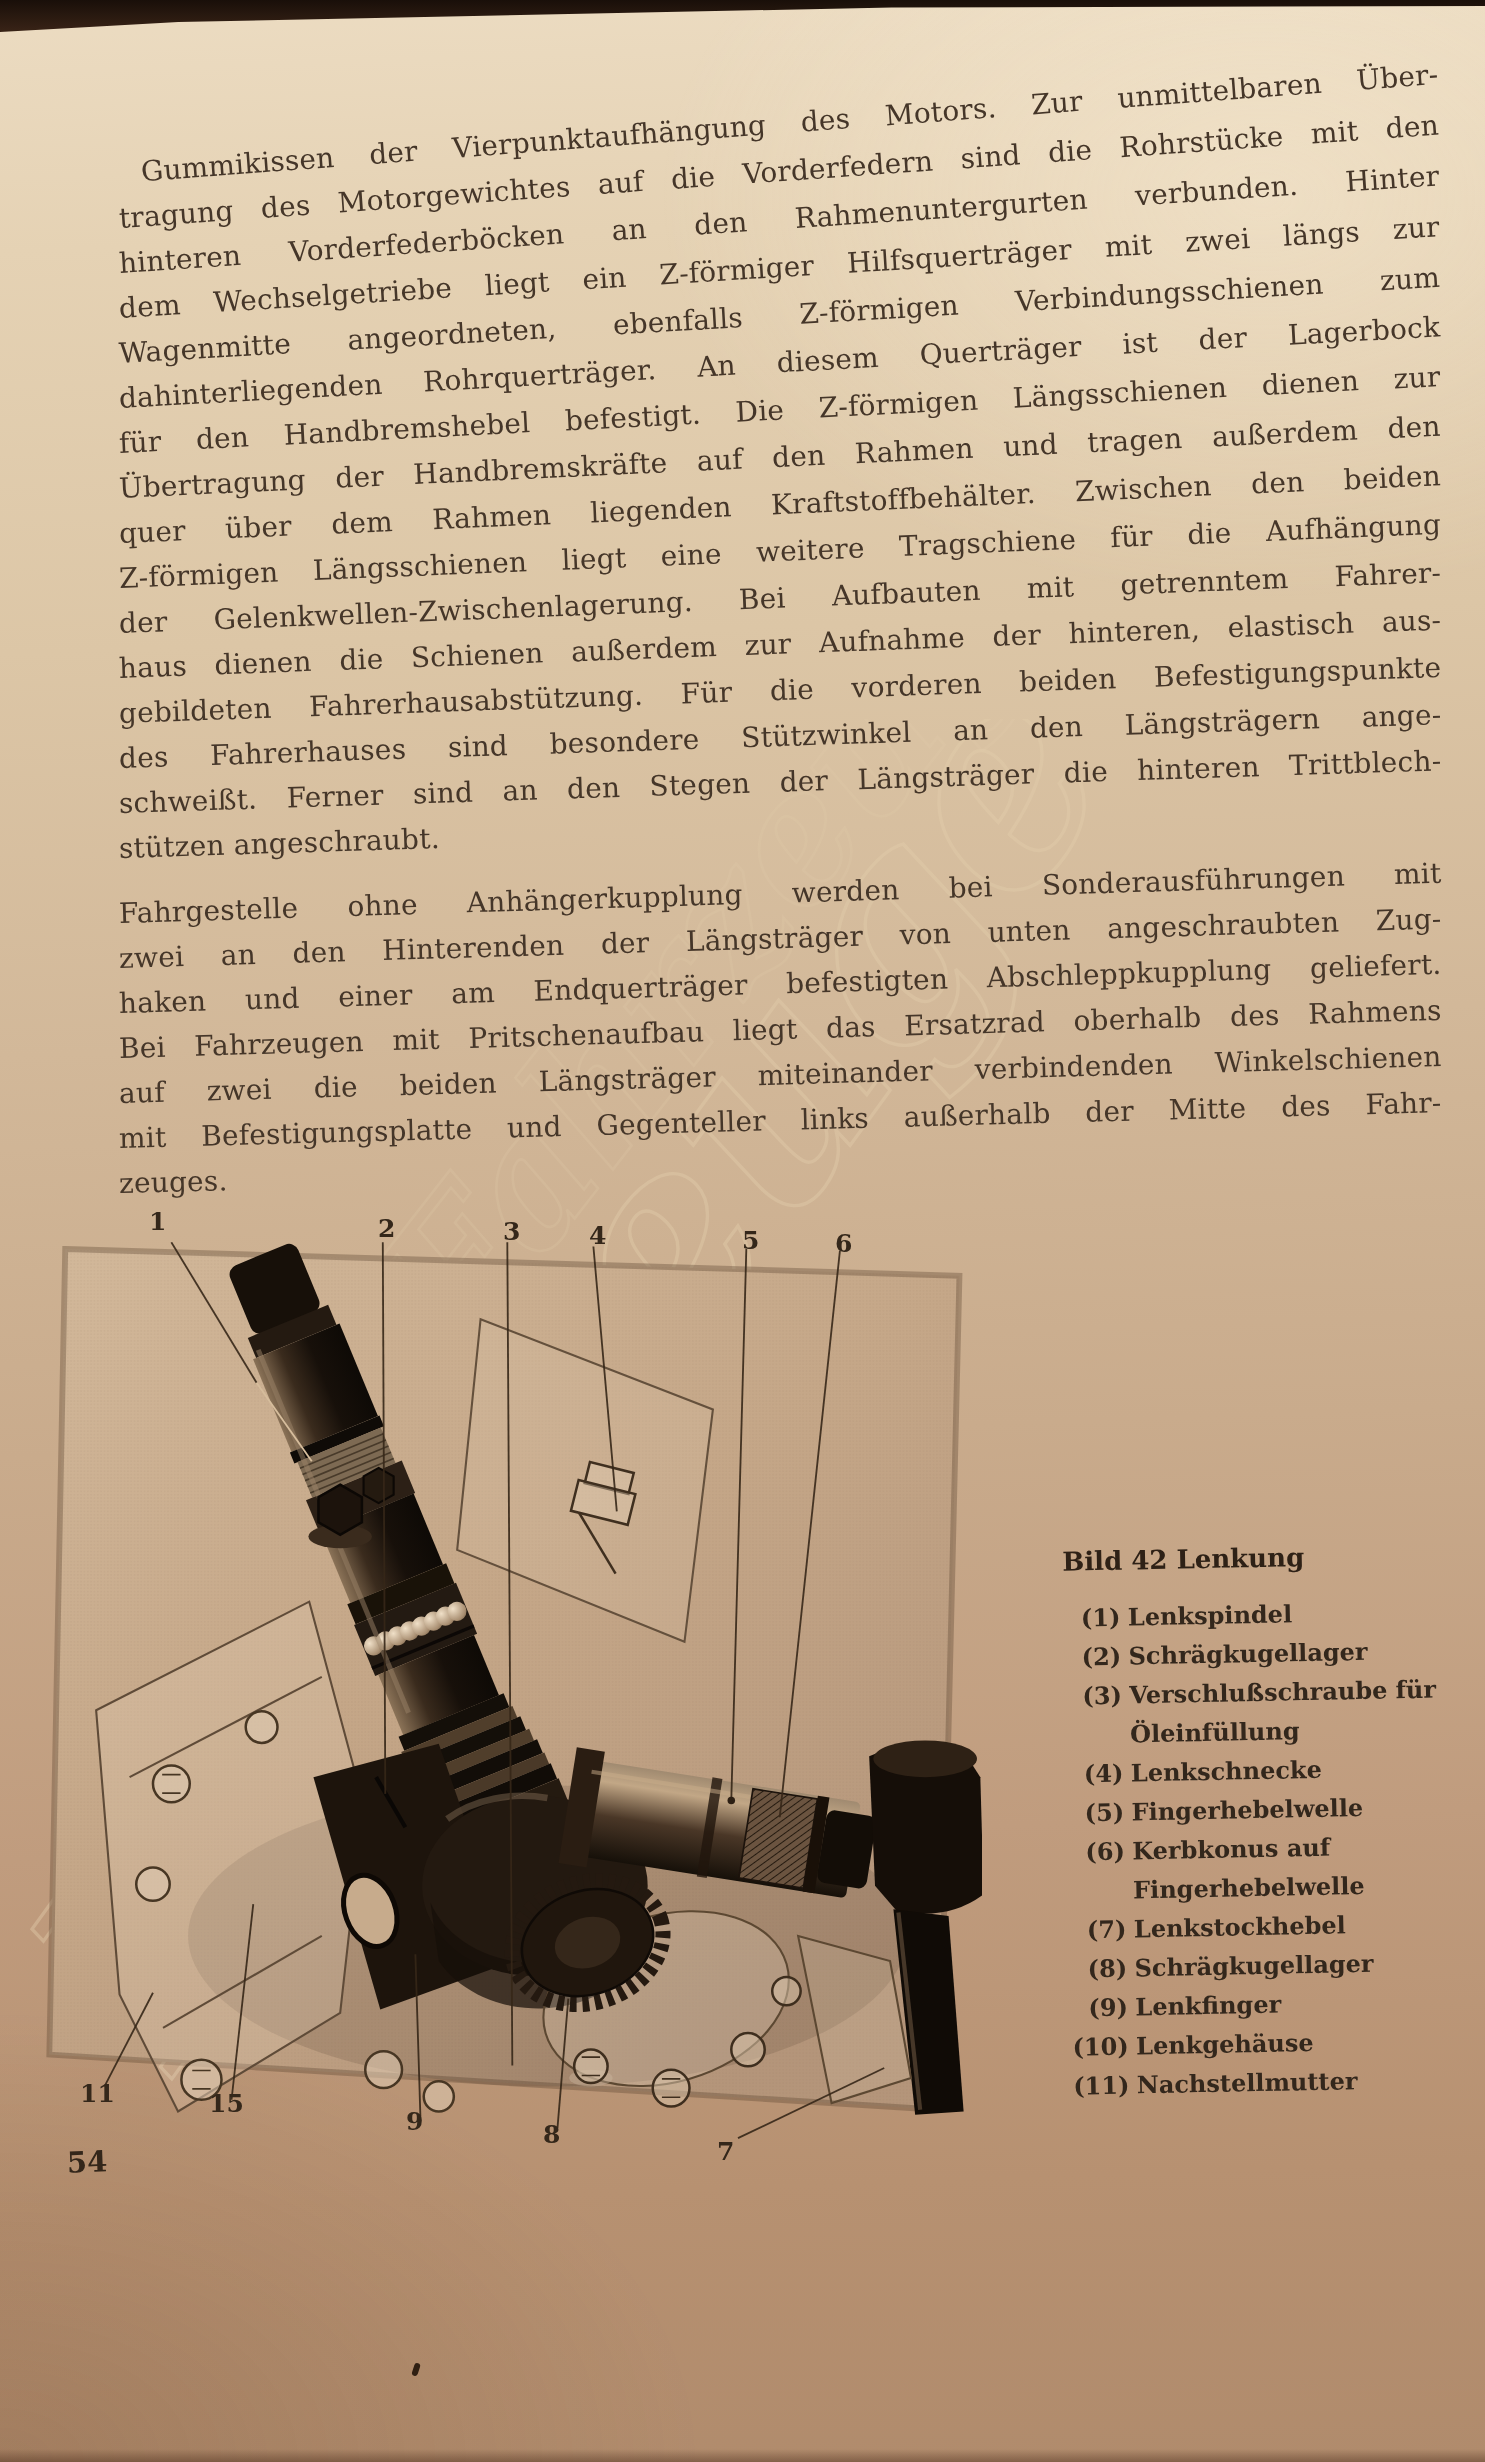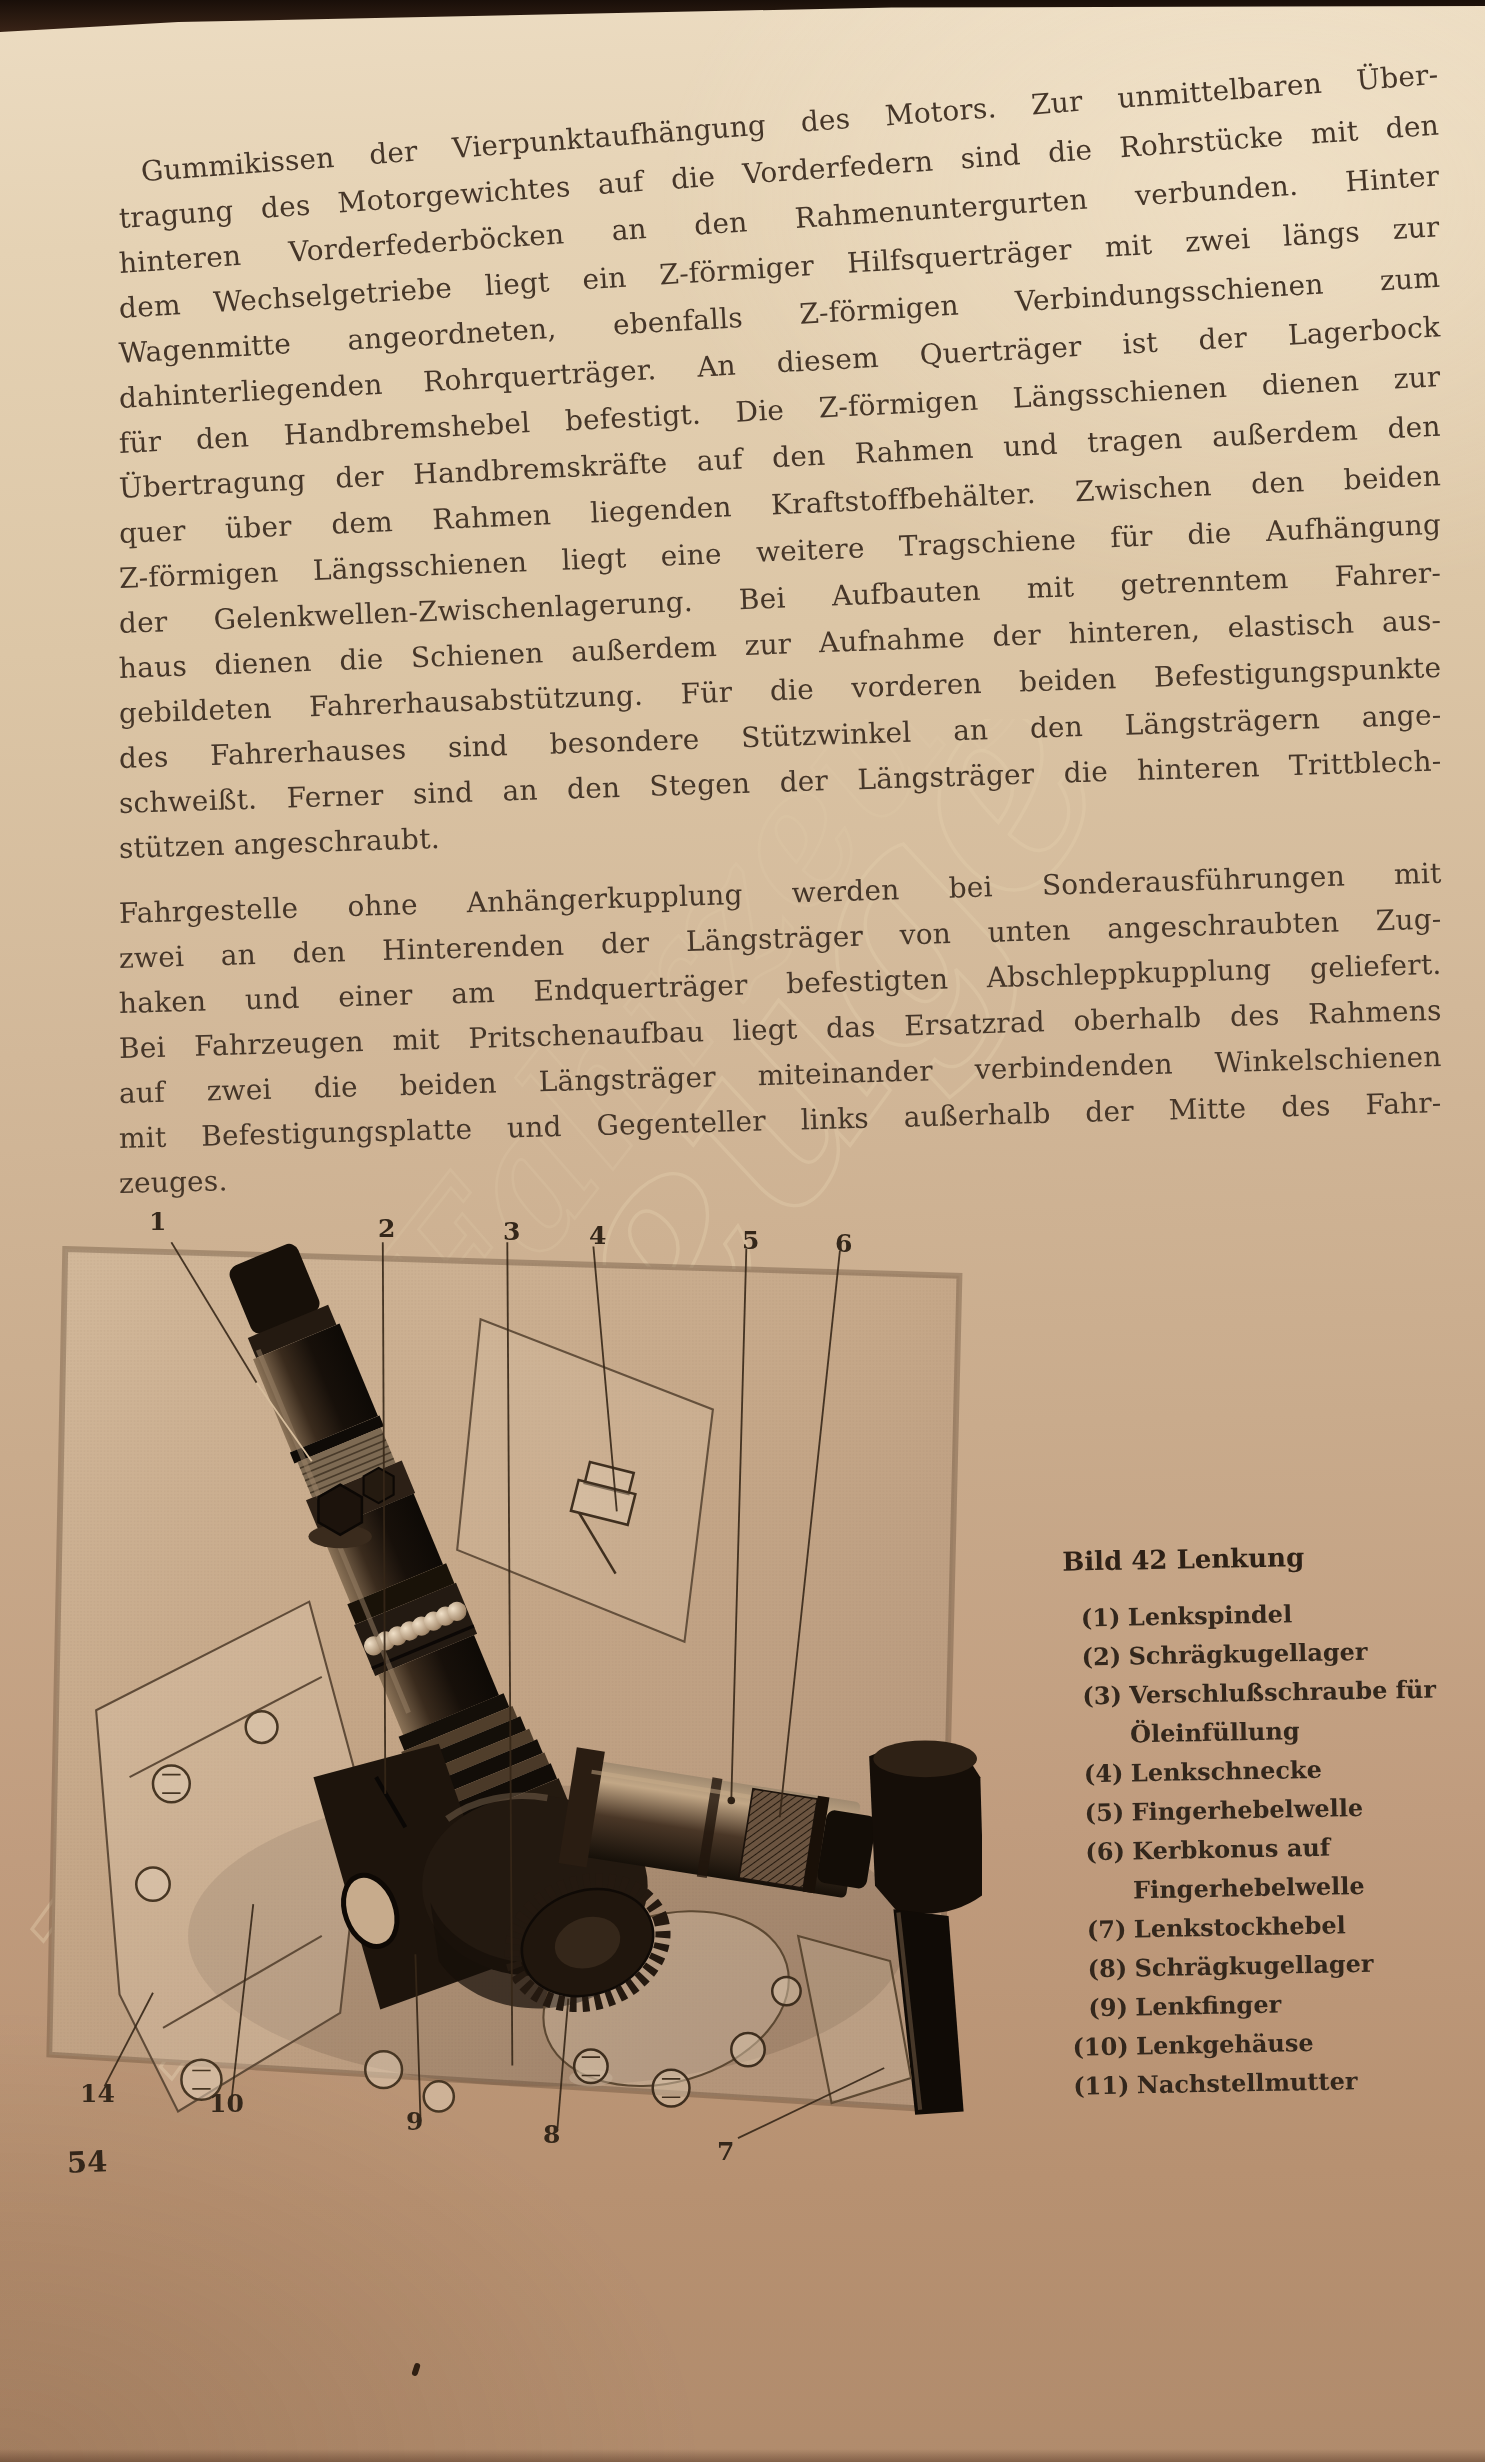--- a/index.html
+++ b/index.html
@@ -309,22 +309,22 @@
 <span class="callout tc noselect">1</span>
     <span class="callout tc noselect">2</span>
     <span class="callout tc noselect">3</span>
     <span class="callout tc noselect">4</span>
     <span class="callout tc noselect">5</span>
     <span class="callout tc noselect">6</span>
   </div>
 
 <div>
 
-<span class="callout bc noselect">14</span>
-    <span class="callout bc noselect">10</span>
+<span class="callout bc noselect">11</span>
+    <span class="callout bc noselect">15</span>
     <span class="callout bc noselect">9</span>
     <span class="callout bc noselect">8</span>
     <span class="callout bc noselect">7</span>
   </div>
 
 <div class="page-num noselect">54</div>
 
 <div class="legend">
   <div class="legend-caption">Bild 42 Lenkung</div>
   <div>

